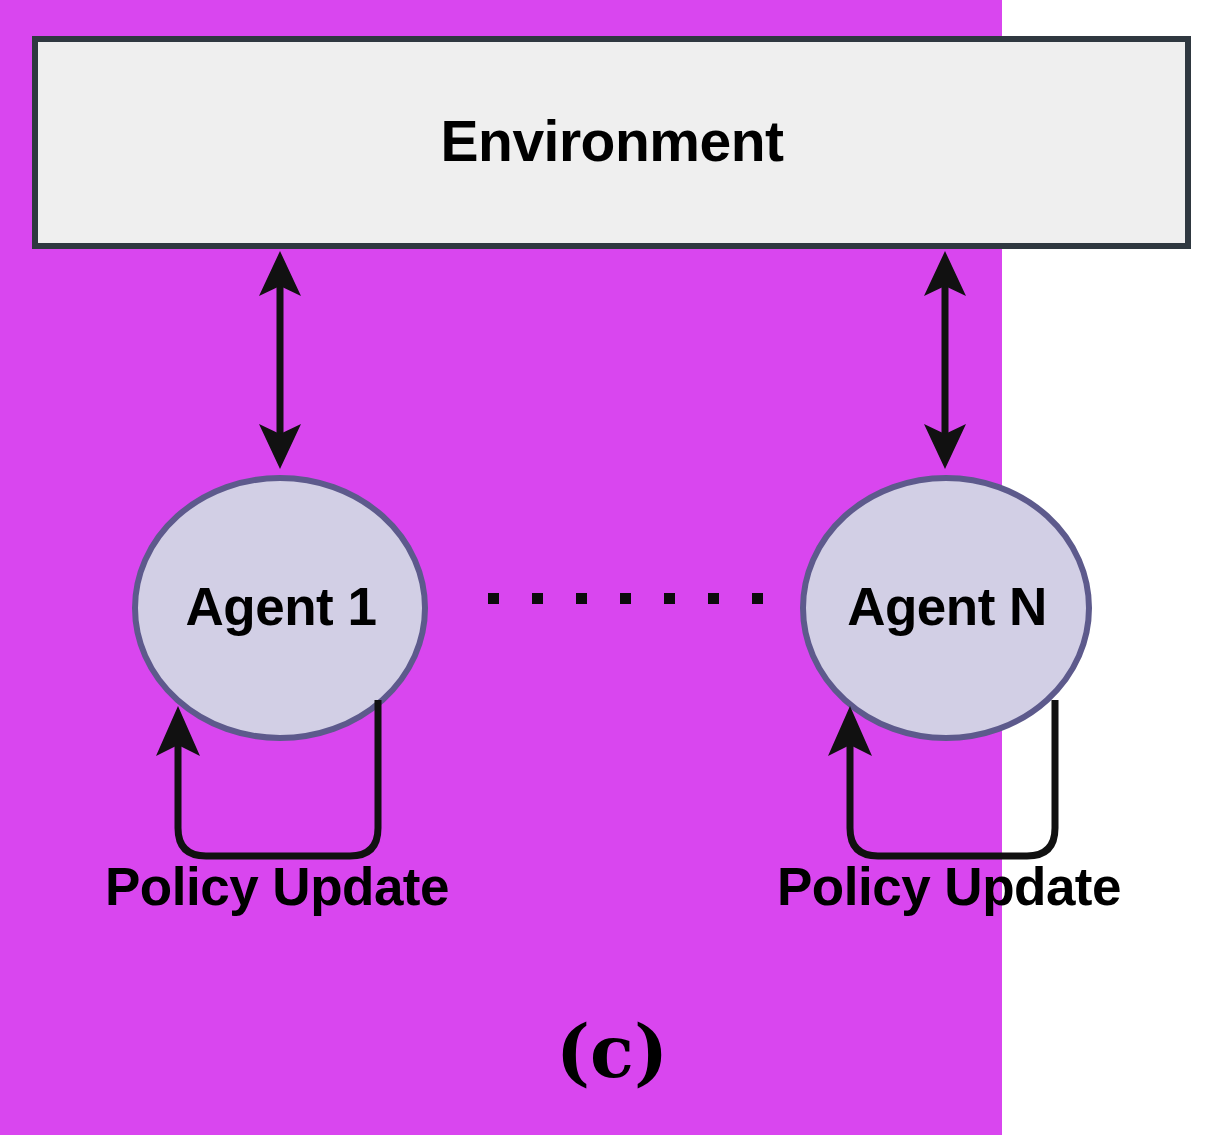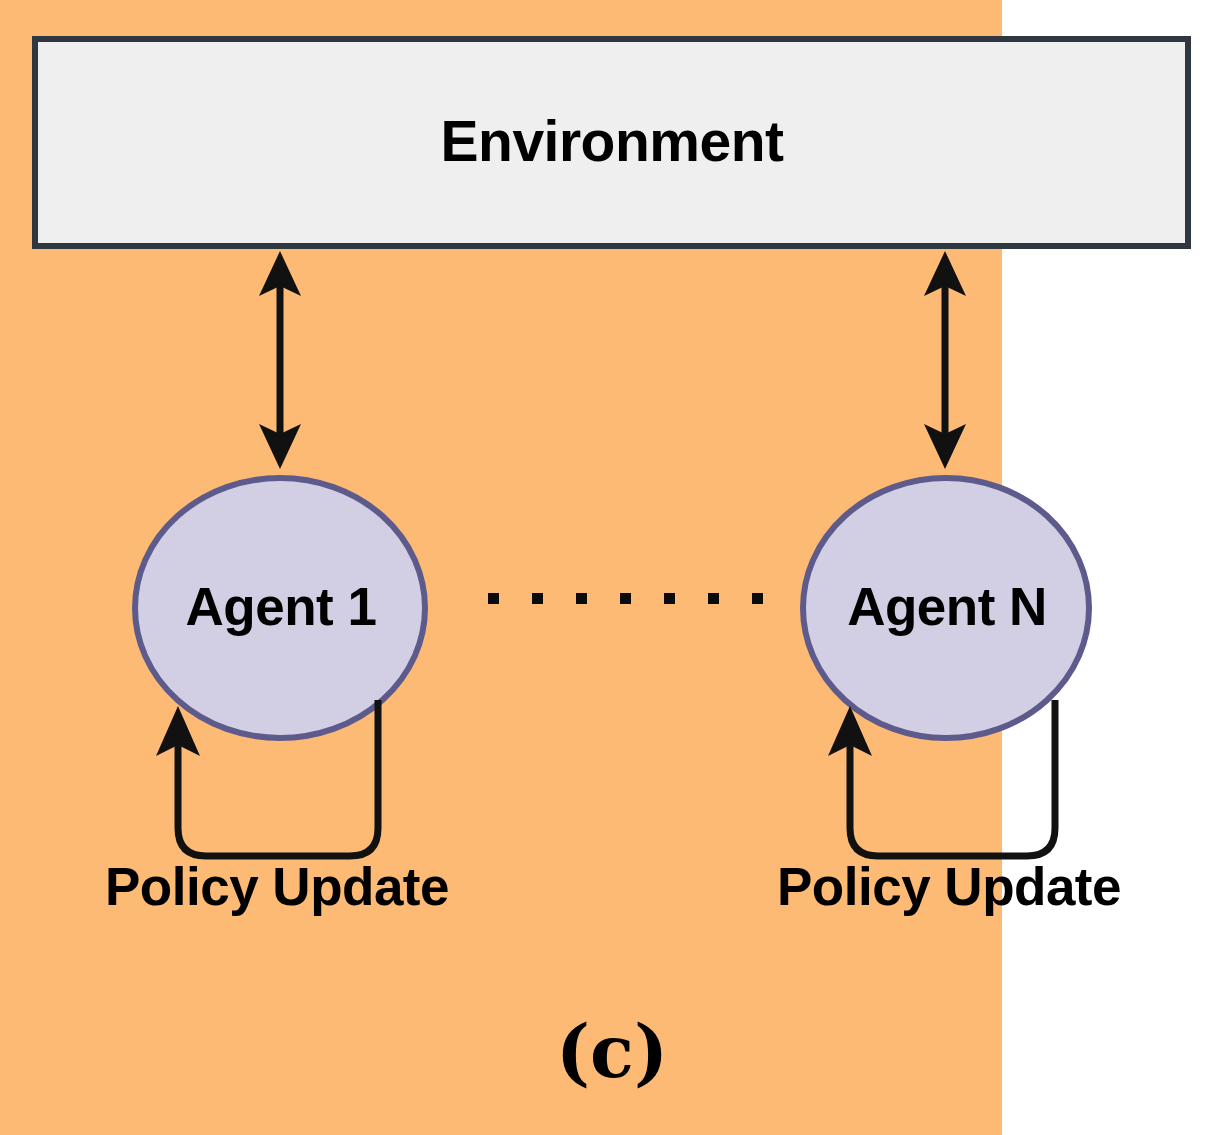--- a/index.html
+++ b/index.html
@@ -10,21 +10,21 @@
   body {
     width: 1231px;
     height: 1135px;
     font-family: "Liberation Sans", sans-serif;
     overflow: hidden;
   }
   #diagram-root {
     position: relative;
     width: 1002px;
     height: 1135px;
-    background: #fdba74;
+    background: #d946ef;
   }
   #diagram-svg {
     position: absolute;
     left: 0;
     top: 0;
     width: 1231px;
     height: 1135px;
   }
   .svg-label {
     font-family: "Liberation Sans", sans-serif;

